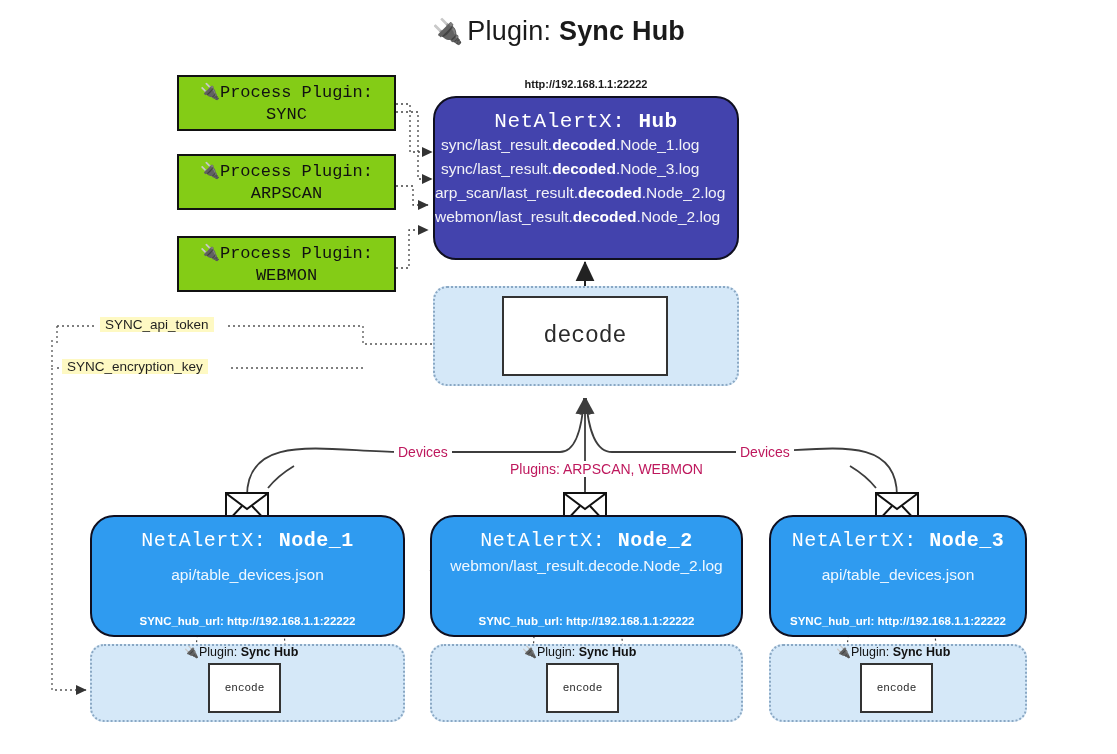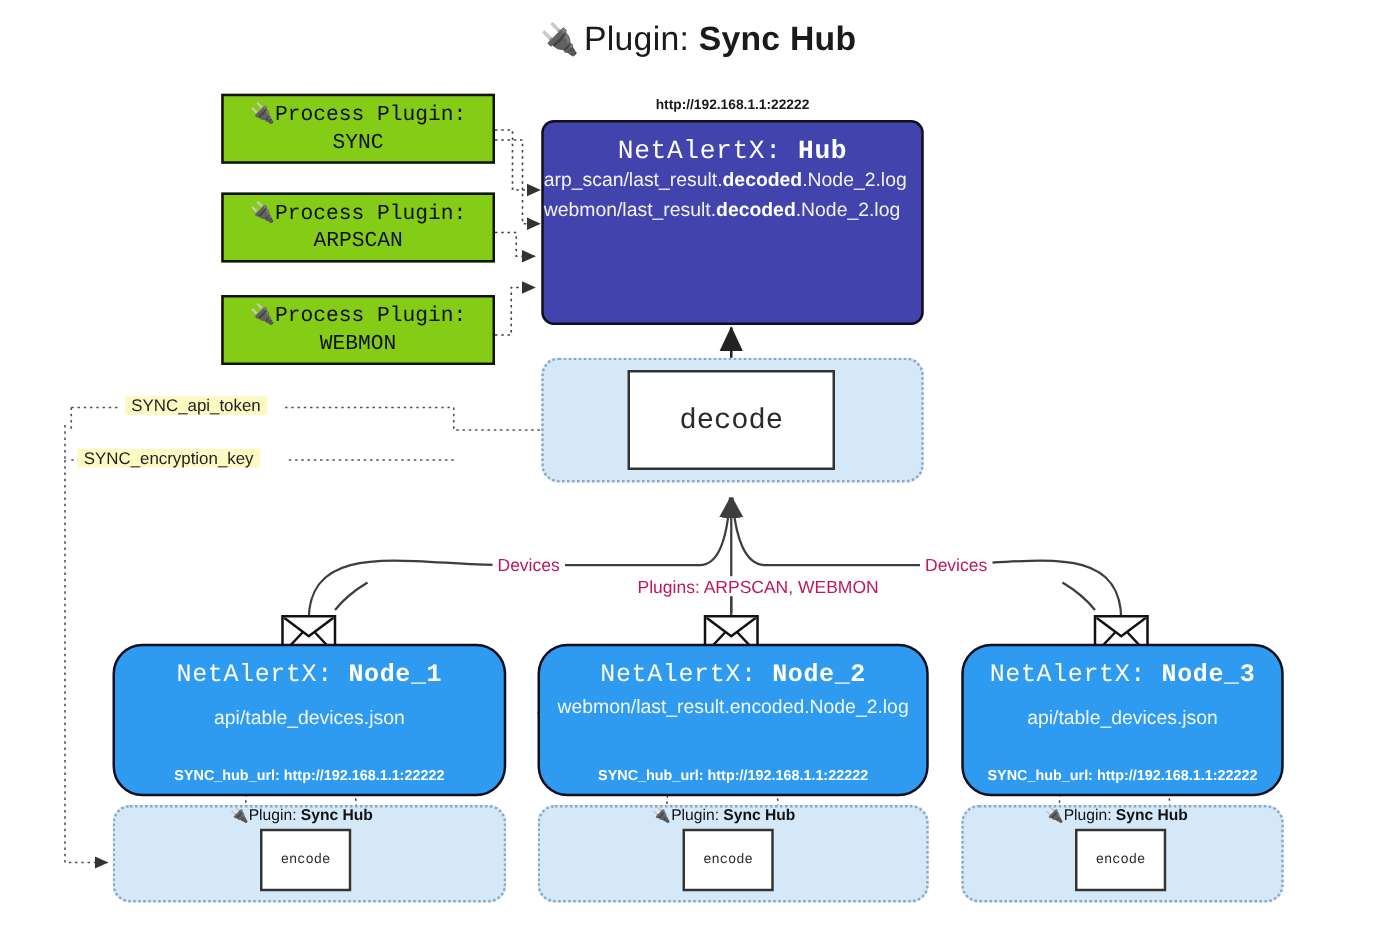--- a/index.html
+++ b/index.html
@@ -17,21 +17,21 @@
   
   .proc-box{position:absolute;background:#84cc16;border:2px solid #111;
     box-sizing:border-box;font-family:"Liberation Mono",monospace;
     font-size:17px;line-height:22px;text-align:center;color:#111;
     display:flex;flex-direction:column;align-items:center;justify-content:center;}
   .proc-box .l1{white-space:nowrap;}
   .proc-box .l2{white-space:nowrap;}
   .proc-box .plug{font-family:"DejaVu Sans",sans-serif;font-size:16px;}
 
   .hub-box{position:absolute;background:#4343ad;border:2px solid #0f0f20;
-    border-radius:10px;box-sizing:border-box;color:#ffffff;}
+    border-radius:23px;box-sizing:border-box;color:#ffffff;}
   .hub-title{font-family:"Liberation Mono",monospace;font-size:21px;
     text-align:center;margin-top:12px;letter-spacing:.5px;}
   .hub-title b{font-weight:bold;}
   .hub-line{font-size:15.5px;line-height:24px;color:#f2f2f7;white-space:nowrap;
     padding-left:6px;}
   .hub-line b{font-weight:bold;color:#ffffff;}
   .hub-url{position:absolute;font-size:11px;color:#1a1a1a;text-align:center;
     white-space:nowrap;font-weight:600;}
 
   .node-box{position:absolute;background:#2f9bf0;border:2px solid #0f0f20;
@@ -147,20 +147,26 @@
     </div>
     <div class="l2">WEBMON</div>
   </div>
 
   <div class="hub-url" style="left:433px;top:78px;width:306px;">http://192.168.1.1:22222</div>
 
   <div class="hub-box" style="left:433px;top:96px;width:306px;height:164px;">
     <div class="hub-title">
       <span>NetAlertX: </span><b>Hub</b>
     </div>
+    <div class="hub-line">
+      <span>sync/last_result.</span><b>decoded</b><span>.Node_1.log</span>
+    </div>
+    <div class="hub-line">
+      <span>sync/last_result.</span><b>decoded</b><span>.Node_3.log</span>
+    </div>
     <div class="hub-line" style="padding-left:0;">
       <span>arp_scan/last_result.</span><b>decoded</b><span>.Node_2.log</span>
     </div>
     <div class="hub-line" style="padding-left:0;">
       <span>webmon/last_result.</span><b>decoded</b><span>.Node_2.log</span>
     </div>
   </div>
 
   <div class="pool" style="left:433px;top:286px;width:306px;height:100px;"></div>
   <div class="plain-box decode-box" style="left:502px;top:296px;width:166px;height:80px;">decode</div>
@@ -196,21 +202,21 @@
       <span>NetAlertX: </span><b>Node_1</b>
     </div>
     <div class="node-line" style="margin-top:14px;">api/table_devices.json</div>
     <div class="node-foot">SYNC_hub_url: http://192.168.1.1:22222</div>
   </div>
 
   <div class="node-box" style="left:430px;top:515px;width:313px;height:122px;">
     <div class="node-title">
       <span>NetAlertX: </span><b>Node_2</b>
     </div>
-    <div class="node-line" style="margin-top:5px;">webmon/last_result.encoded.Node_2.log</div>
+    <div class="node-line" style="margin-top:5px;">webmon/last_result.decode.Node_2.log</div>
     <div class="node-foot">SYNC_hub_url: http://192.168.1.1:22222</div>
   </div>
 
   <div class="node-box" style="left:769px;top:515px;width:258px;height:122px;">
     <div class="node-title">
       <span>NetAlertX: </span><b>Node_3</b>
     </div>
     <div class="node-line" style="margin-top:14px;">api/table_devices.json</div>
     <div class="node-foot">SYNC_hub_url: http://192.168.1.1:22222</div>
   </div>

